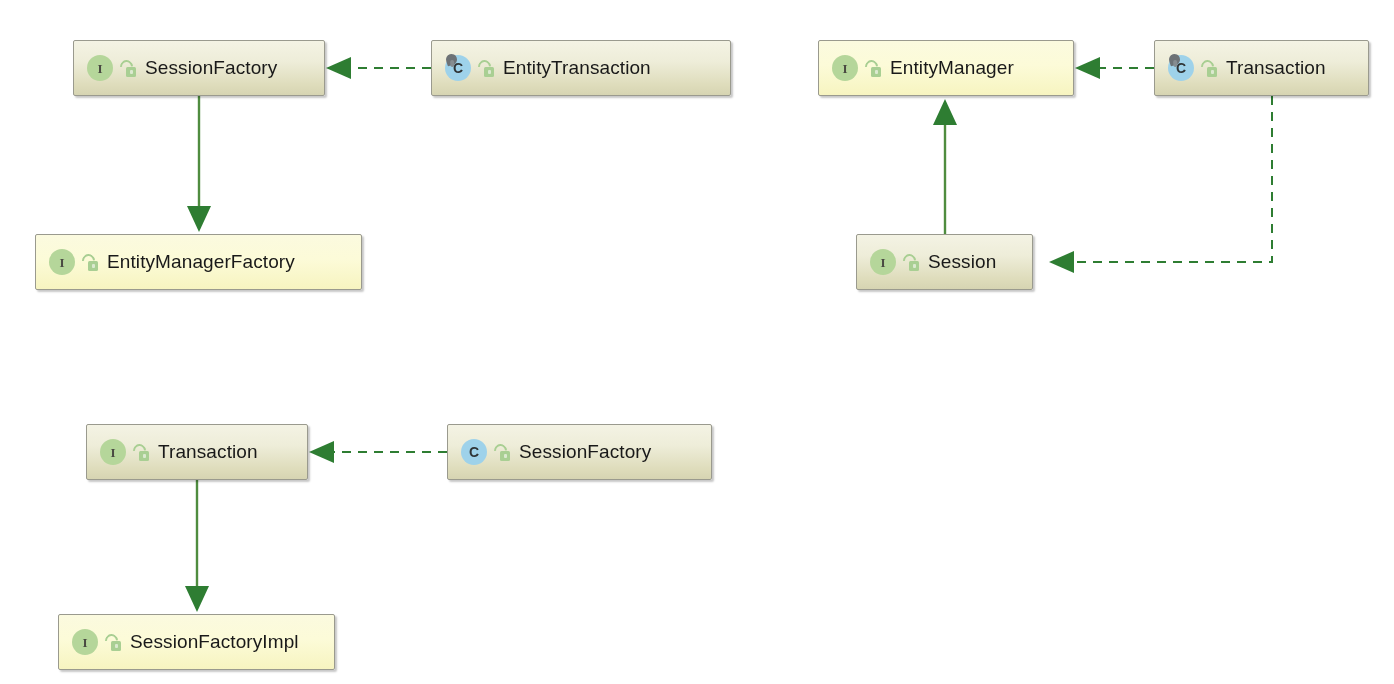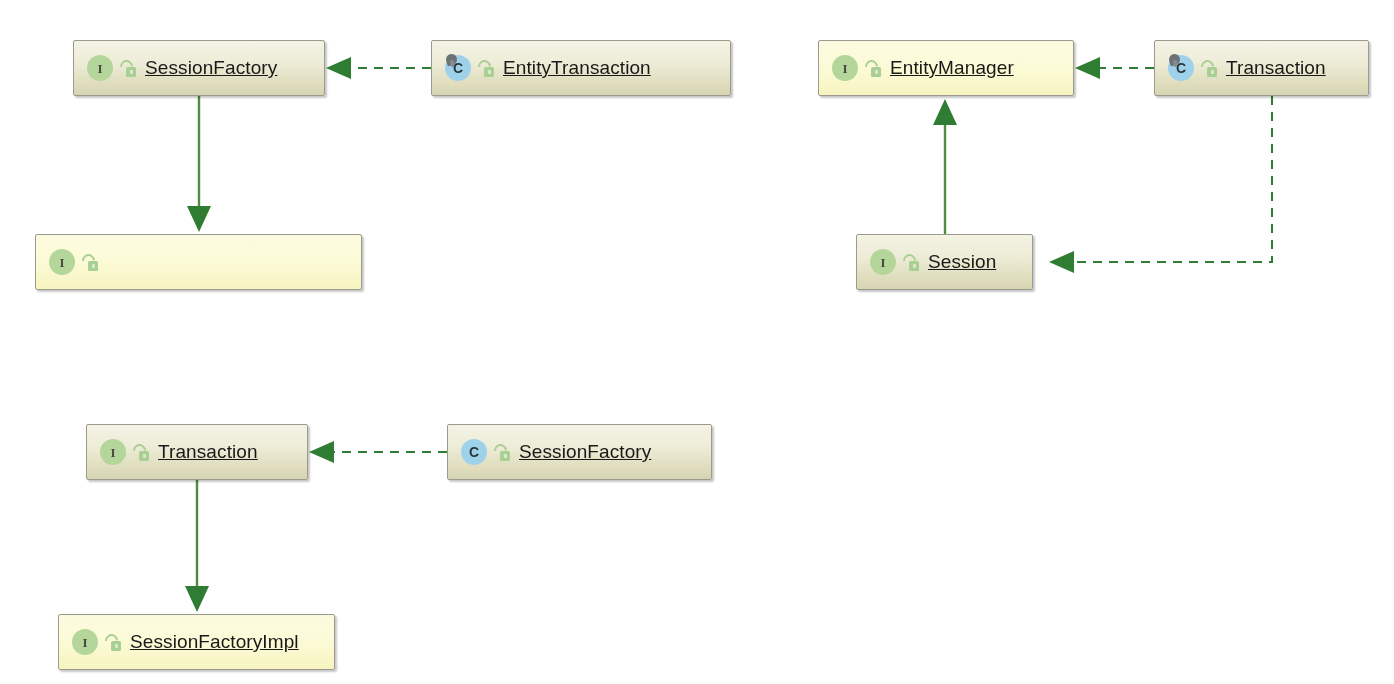--- a/index.html
+++ b/index.html
@@ -153,21 +153,20 @@
     width: 3px;
     height: 4px;
     background: #dbe9cf;
     border-radius: 1px;
   }
 
   .node-label {
     font-size: 19px;
     color: #191919;
     letter-spacing: 0.1px;
-    text-decoration: underline;
   }
 </style>
 </head>
 <body>
 
 <div id="canvas">
 
   <svg id="edges" width="1394" height="684" viewBox="0 0 1394 684" xmlns="http://www.w3.org/2000/svg">
 
     <g>
@@ -233,20 +232,21 @@
 
   <div class="node highlight" style="left:35px; top:234px; width:327px; height:56px;">
     <span class="kind-icon iface">
       <span class="disc"></span>
       <span class="glyph">I</span>
     </span>
     <span class="lock-icon">
       <span class="shackle"></span>
         <span class="body"></span>
     </span>
+    <span class="node-label">EntityManagerFactory</span>
   </div>
 
   <div class="node highlight" style="left:818px; top:40px; width:256px; height:56px;">
     <span class="kind-icon iface">
       <span class="disc"></span>
       <span class="glyph">I</span>
     </span>
     <span class="lock-icon">
       <span class="shackle"></span>
         <span class="body"></span>

